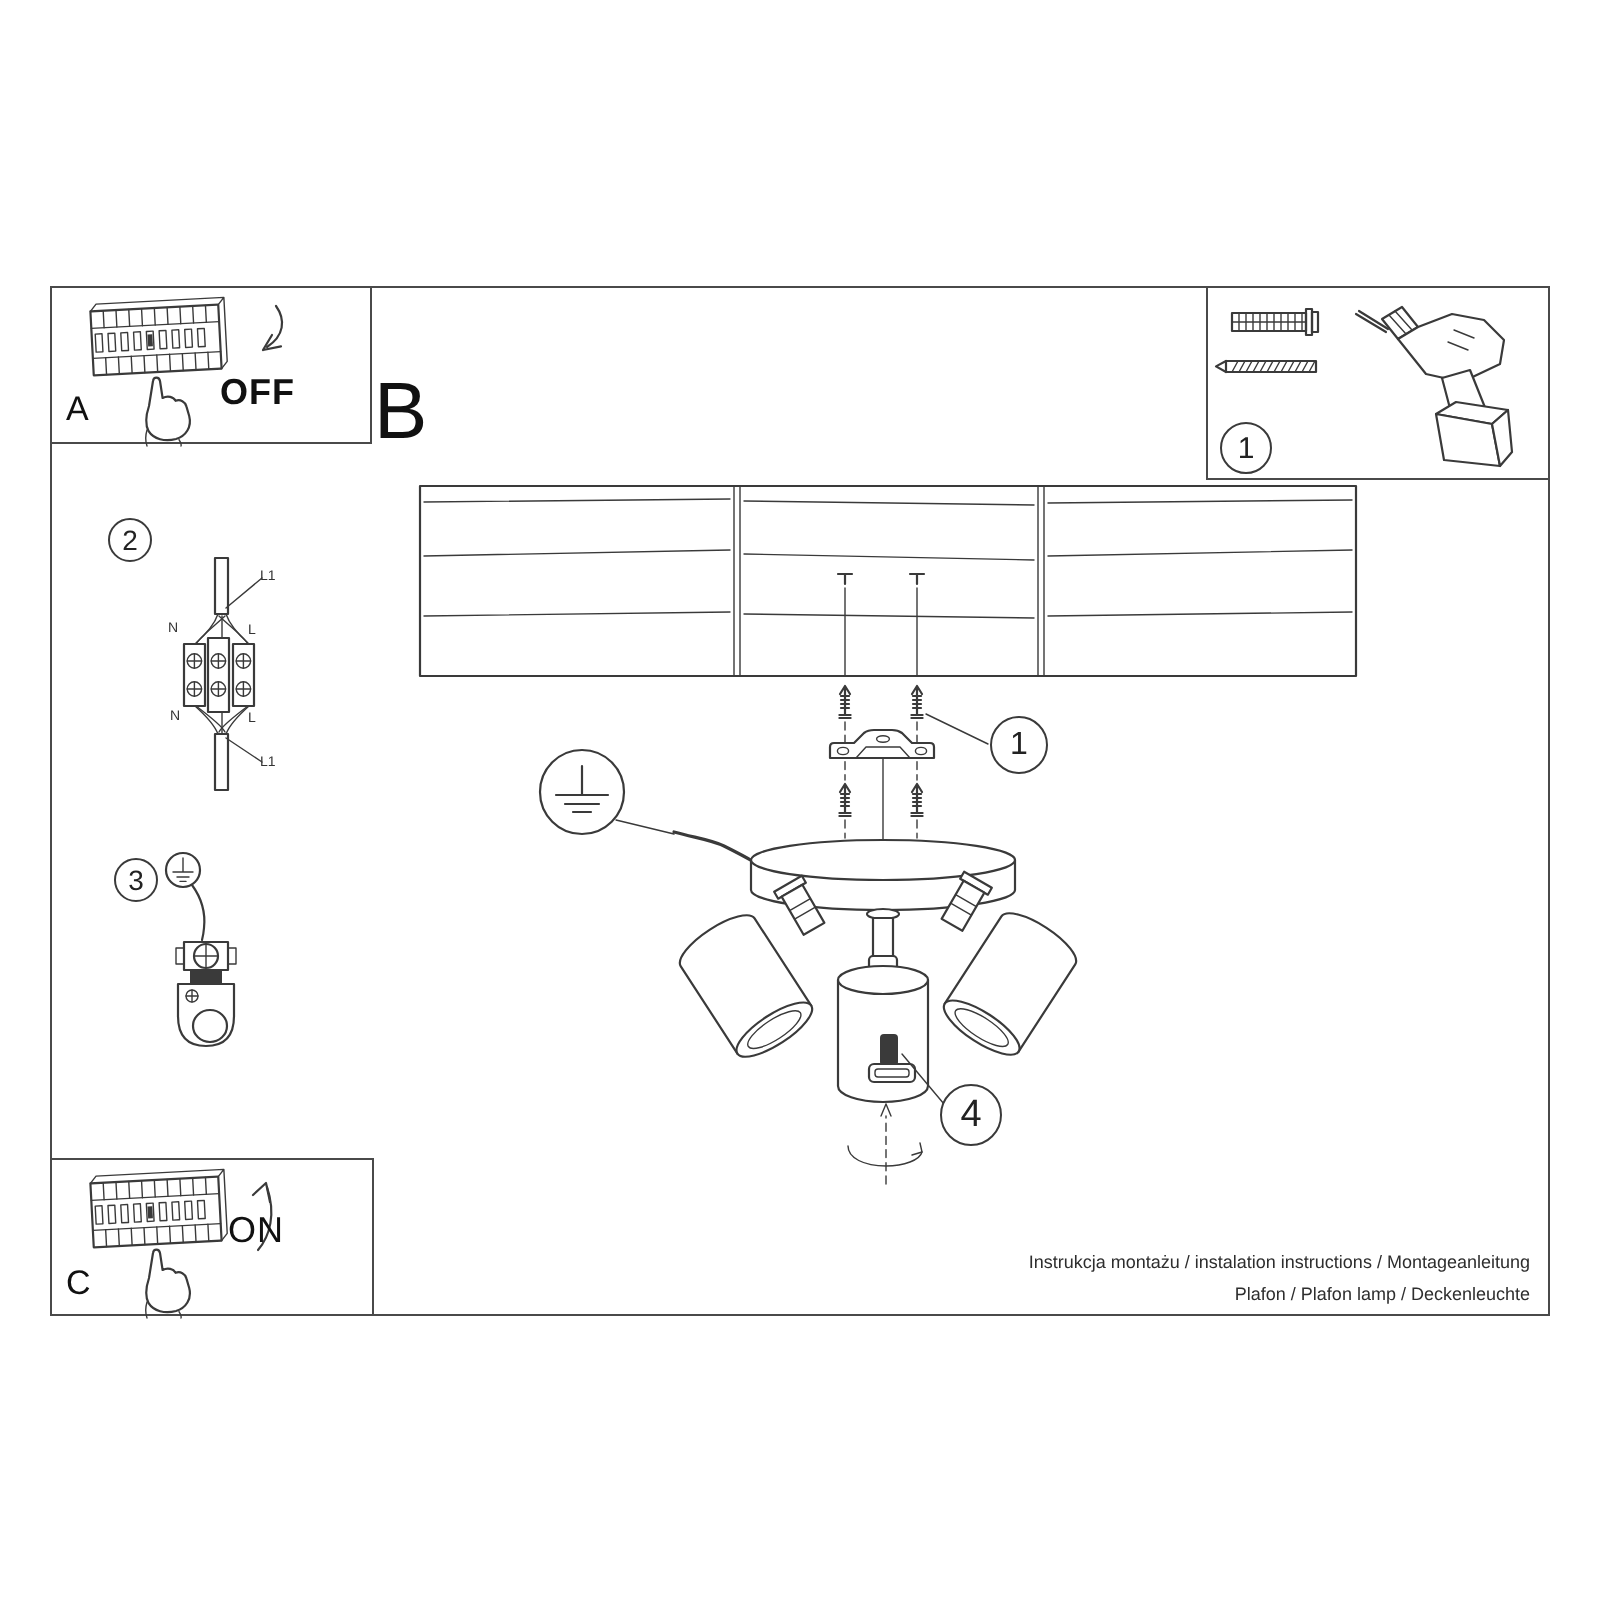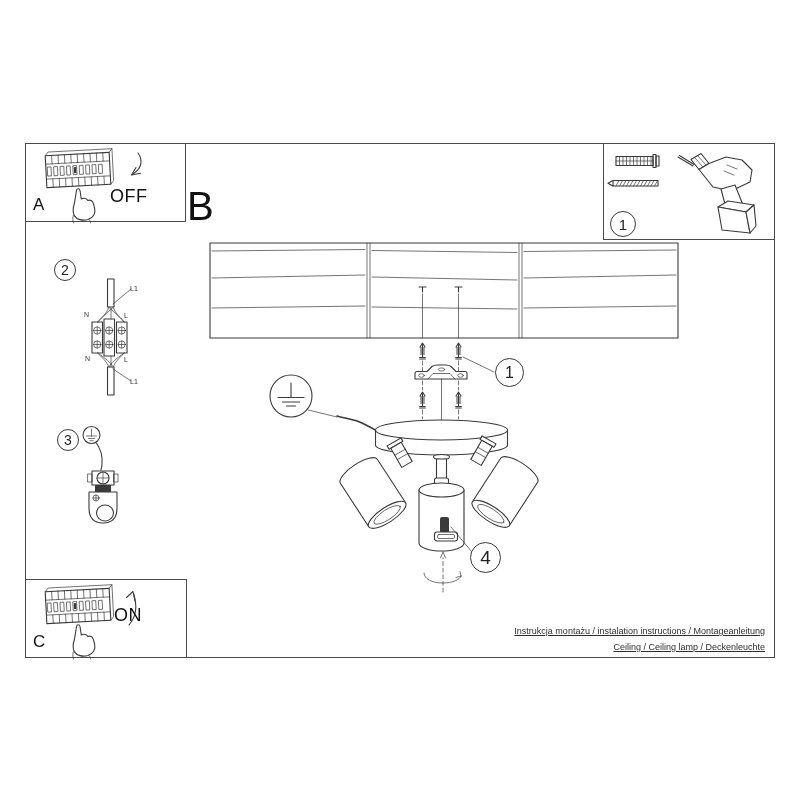--- a/index.html
+++ b/index.html
@@ -17,21 +17,21 @@
   .circle-num{position:absolute;border:1.4px solid #3a3a3a;border-radius:50%;background:#fff;
               display:flex;align-items:center;justify-content:center;color:#222;z-index:4;box-sizing:border-box;}
   #cn-tools{left:610px;top:211px;width:26px;height:26px;font-size:15px;}
   #cn-wiring{left:54px;top:259px;width:22px;height:22px;font-size:14px;}
   #cn-ground{left:57px;top:429px;width:22px;height:22px;font-size:14px;}
   #cn-bracket{left:495px;top:358px;width:29px;height:29px;font-size:16px;}
   #cn-adjust{left:470px;top:542px;width:31px;height:31px;font-size:19px;}
   .wire-label{position:absolute;font-size:7px;color:#333;}
   #x2-label{position:absolute;left:629px;top:166px;font-size:8.5px;font-style:italic;color:#333;}
   #footer{position:absolute;right:35px;top:623px;text-align:right;font-size:9px;line-height:16px;
-          color:#2e2e2e;white-space:nowrap;text-decoration:underline;}
+          color:#2e2e2e;white-space:nowrap;}
   svg{position:absolute;overflow:visible;}
   .ln{stroke:#3a3a3a;fill:none;stroke-width:1.1;stroke-linecap:round;stroke-linejoin:round;}
   .fw{fill:#ffffff;}
   .fd{fill:#3a3a3a;stroke:none;}
   .thin{stroke-width:0.7;}
   .dash{stroke-dasharray:4 2.6;}
 </style>
 </head>
 <body>
 
@@ -158,21 +158,21 @@
       <g>
         <path class="ln fw" d="M48.5,59 L50.5,46.5 C50.8,44.2 53.6,44.2 54,46.5 L55.3,55 C57.8,53.6 60.8,54.4 61.8,56.4 C64.2,55.5 66.6,56.9 67.2,59.2 L68.6,64 C70,69.5 67,74 62,75.5 C56.5,77 50.8,75.6 48.3,71.6 C46.6,68.4 47,63.5 48.5,59 Z"></path>
         <path class="ln thin" d="M47.5,71 C46.6,74 46.6,76.5 47.5,79 M63.5,75.8 C64.5,77.5 64.7,78.6 64.5,79"></path>
       </g>
       <g>
         <path class="ln" d="M112,9 C117,16 116,24 107.5,29.5"></path>
         <path class="ln" d="M105.5,31 L114.5,29.2 M105.5,31 L110,23.5"></path>
       </g>
     </svg>
     <div class="corner-letter" style="left:7px;top:51px;">A</div>
-    <div class="state-label" style="left:84px;top:42px;">OFF</div>
+    <div class="state-label" style="left:84px;top:42px;font-weight:bold;">OFF</div>
   </div>
 
   <div id="box-c" class="abs box">
     <svg style="left:0;top:0;" width="162" height="79" viewBox="0 0 162 79">
       <g transform="rotate(-3 52 26)">
         <path class="ln thin" d="M20,10 L23,6.5 L87,6.5 L84,10 M87,6.5 V38.5 L84,42"></path>
         <rect class="ln" x="20" y="10" width="64" height="32"></rect>
         <path class="ln thin" d="M20,18.5 H84 M20,33.5 H84"></path>
         <path class="ln thin" d="M26.4,10 V18.5 M32.8,10 V18.5 M39.2,10 V18.5 M45.6,10 V18.5 M52,10 V18.5 M58.4,10 V18.5 M64.8,10 V18.5 M71.2,10 V18.5 M77.6,10 V18.5"></path>
         <path class="ln thin" d="M26.4,33.5 V42 M32.8,33.5 V42 M39.2,33.5 V42 M45.6,33.5 V42 M52,33.5 V42 M58.4,33.5 V42 M64.8,33.5 V42 M71.2,33.5 V42 M77.6,33.5 V42"></path>
@@ -293,16 +293,16 @@
       <ellipse class="ln" cx="30" cy="93" rx="8.5" ry="8"></ellipse>
     </g>
   </svg>
   <div id="cn-ground" class="circle-num">3</div>
 
   <div id="cn-bracket" class="circle-num">1</div>
   <div id="cn-adjust" class="circle-num">4</div>
 
   <div id="footer">
     <div>Instrukcja montażu / instalation instructions / Montageanleitung</div>
-    <div>Ceiling / Ceiling lamp / Deckenleuchte</div>
+    <div>Plafon / Plafon lamp / Deckenleuchte</div>
   </div>
 
 </div>
 
 </body></html>

